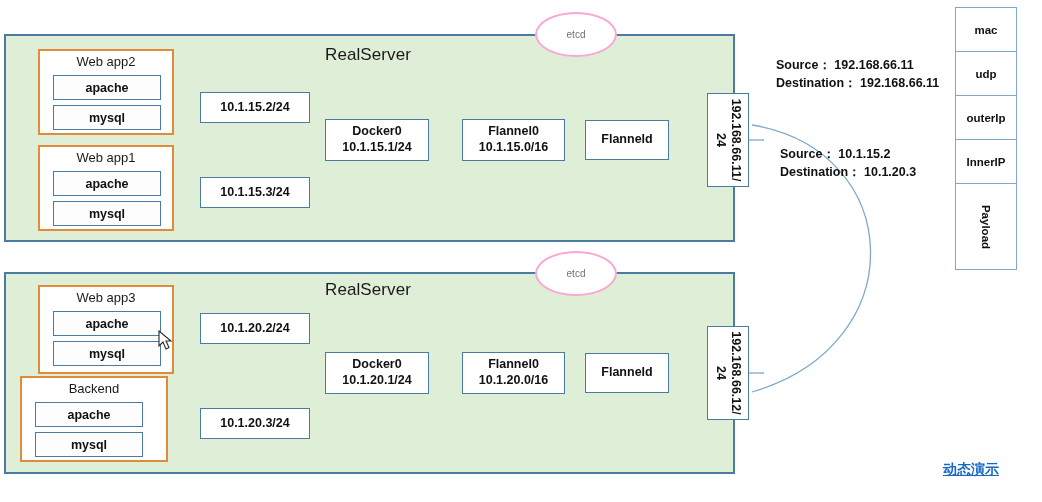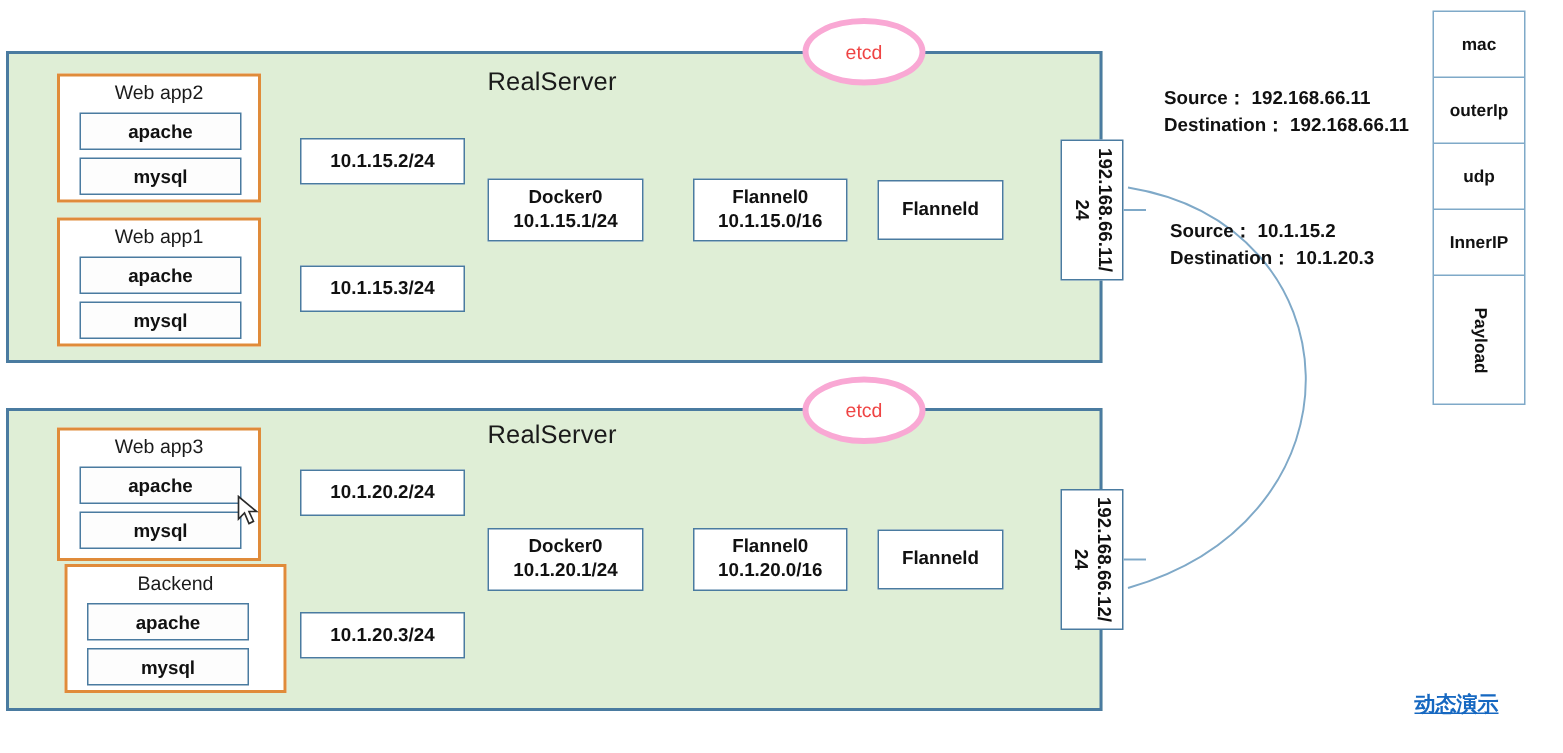--- a/index.html
+++ b/index.html
@@ -65,21 +65,21 @@
     font-size: 12.5px;
     font-weight: bold;
     color: #111;
   }
   .svc-apache { top: 24px; }
   .svc-mysql  { top: 54px; }
 
   #app-web2    { left: 38px;  top: 49px;  width: 136px; height: 86px; }
   #app-web1    { left: 38px;  top: 145px; width: 136px; height: 86px; padding-left: 47px; }
   #app-web3    { left: 38px;  top: 285px; width: 136px; height: 89px; }
-  #app-backend { left: 43px;  top: 376px; width: 148px; height: 86px; }
+  #app-backend { left: 20px;  top: 376px; width: 148px; height: 86px; }
 
   
   .node-box {
     position: absolute;
     background: #ffffff;
     border: 1.5px solid #4a7ba0;
     box-sizing: border-box;
     display: flex;
     flex-direction: column;
     align-items: center;
@@ -132,27 +132,27 @@
     text-align: center;
   }
 
   
   .etcd {
     position: absolute;
     width: 82px;
     height: 45px;
     border-radius: 50%;
     background: #ffffff;
-    border: 4px solid #f9a8d4;
-    box-sizing: border-box;
-    display: flex;
-    align-items: center;
-    justify-content: center;
-    font-size: 13px;
-    color: #ef4444;
+    border: 2px solid #f9a8d4;
+    box-sizing: border-box;
+    display: flex;
+    align-items: center;
+    justify-content: center;
+    font-size: 10px;
+    color: #737373;
   }
   #etcd-top    { left: 535px; top: 12px; }
   #etcd-bottom { left: 535px; top: 251px; }
 
   
   .annot {
     position: absolute;
     font-size: 12.5px;
     font-weight: bold;
     color: #111;
@@ -348,22 +348,22 @@
     <div>Source： 192.168.66.11</div>
     <div>Destination： 192.168.66.11</div>
   </div>
   <div class="annot" id="annot-inner">
     <div>Source： 10.1.15.2</div>
     <div>Destination： 10.1.20.3</div>
   </div>
 
   <div id="packet-stack">
     <div class="packet-cell">mac</div>
+    <div class="packet-cell">udp</div>
     <div class="packet-cell">outerIp</div>
-    <div class="packet-cell">udp</div>
     <div class="packet-cell">InnerIP</div>
     <div class="packet-cell tall">
       <span>Payload</span>
     </div>
   </div>
 
   <div id="demo-link">动态演示</div>
 
   <svg id="cursor" viewBox="0 0 16 22">
     <path d="M1 1 L1 16 L5 12 L8 19 L11 17.5 L8 11 L13 11 Z" fill="#ffffff" stroke="#2a2a2a" stroke-width="1.1"></path>

